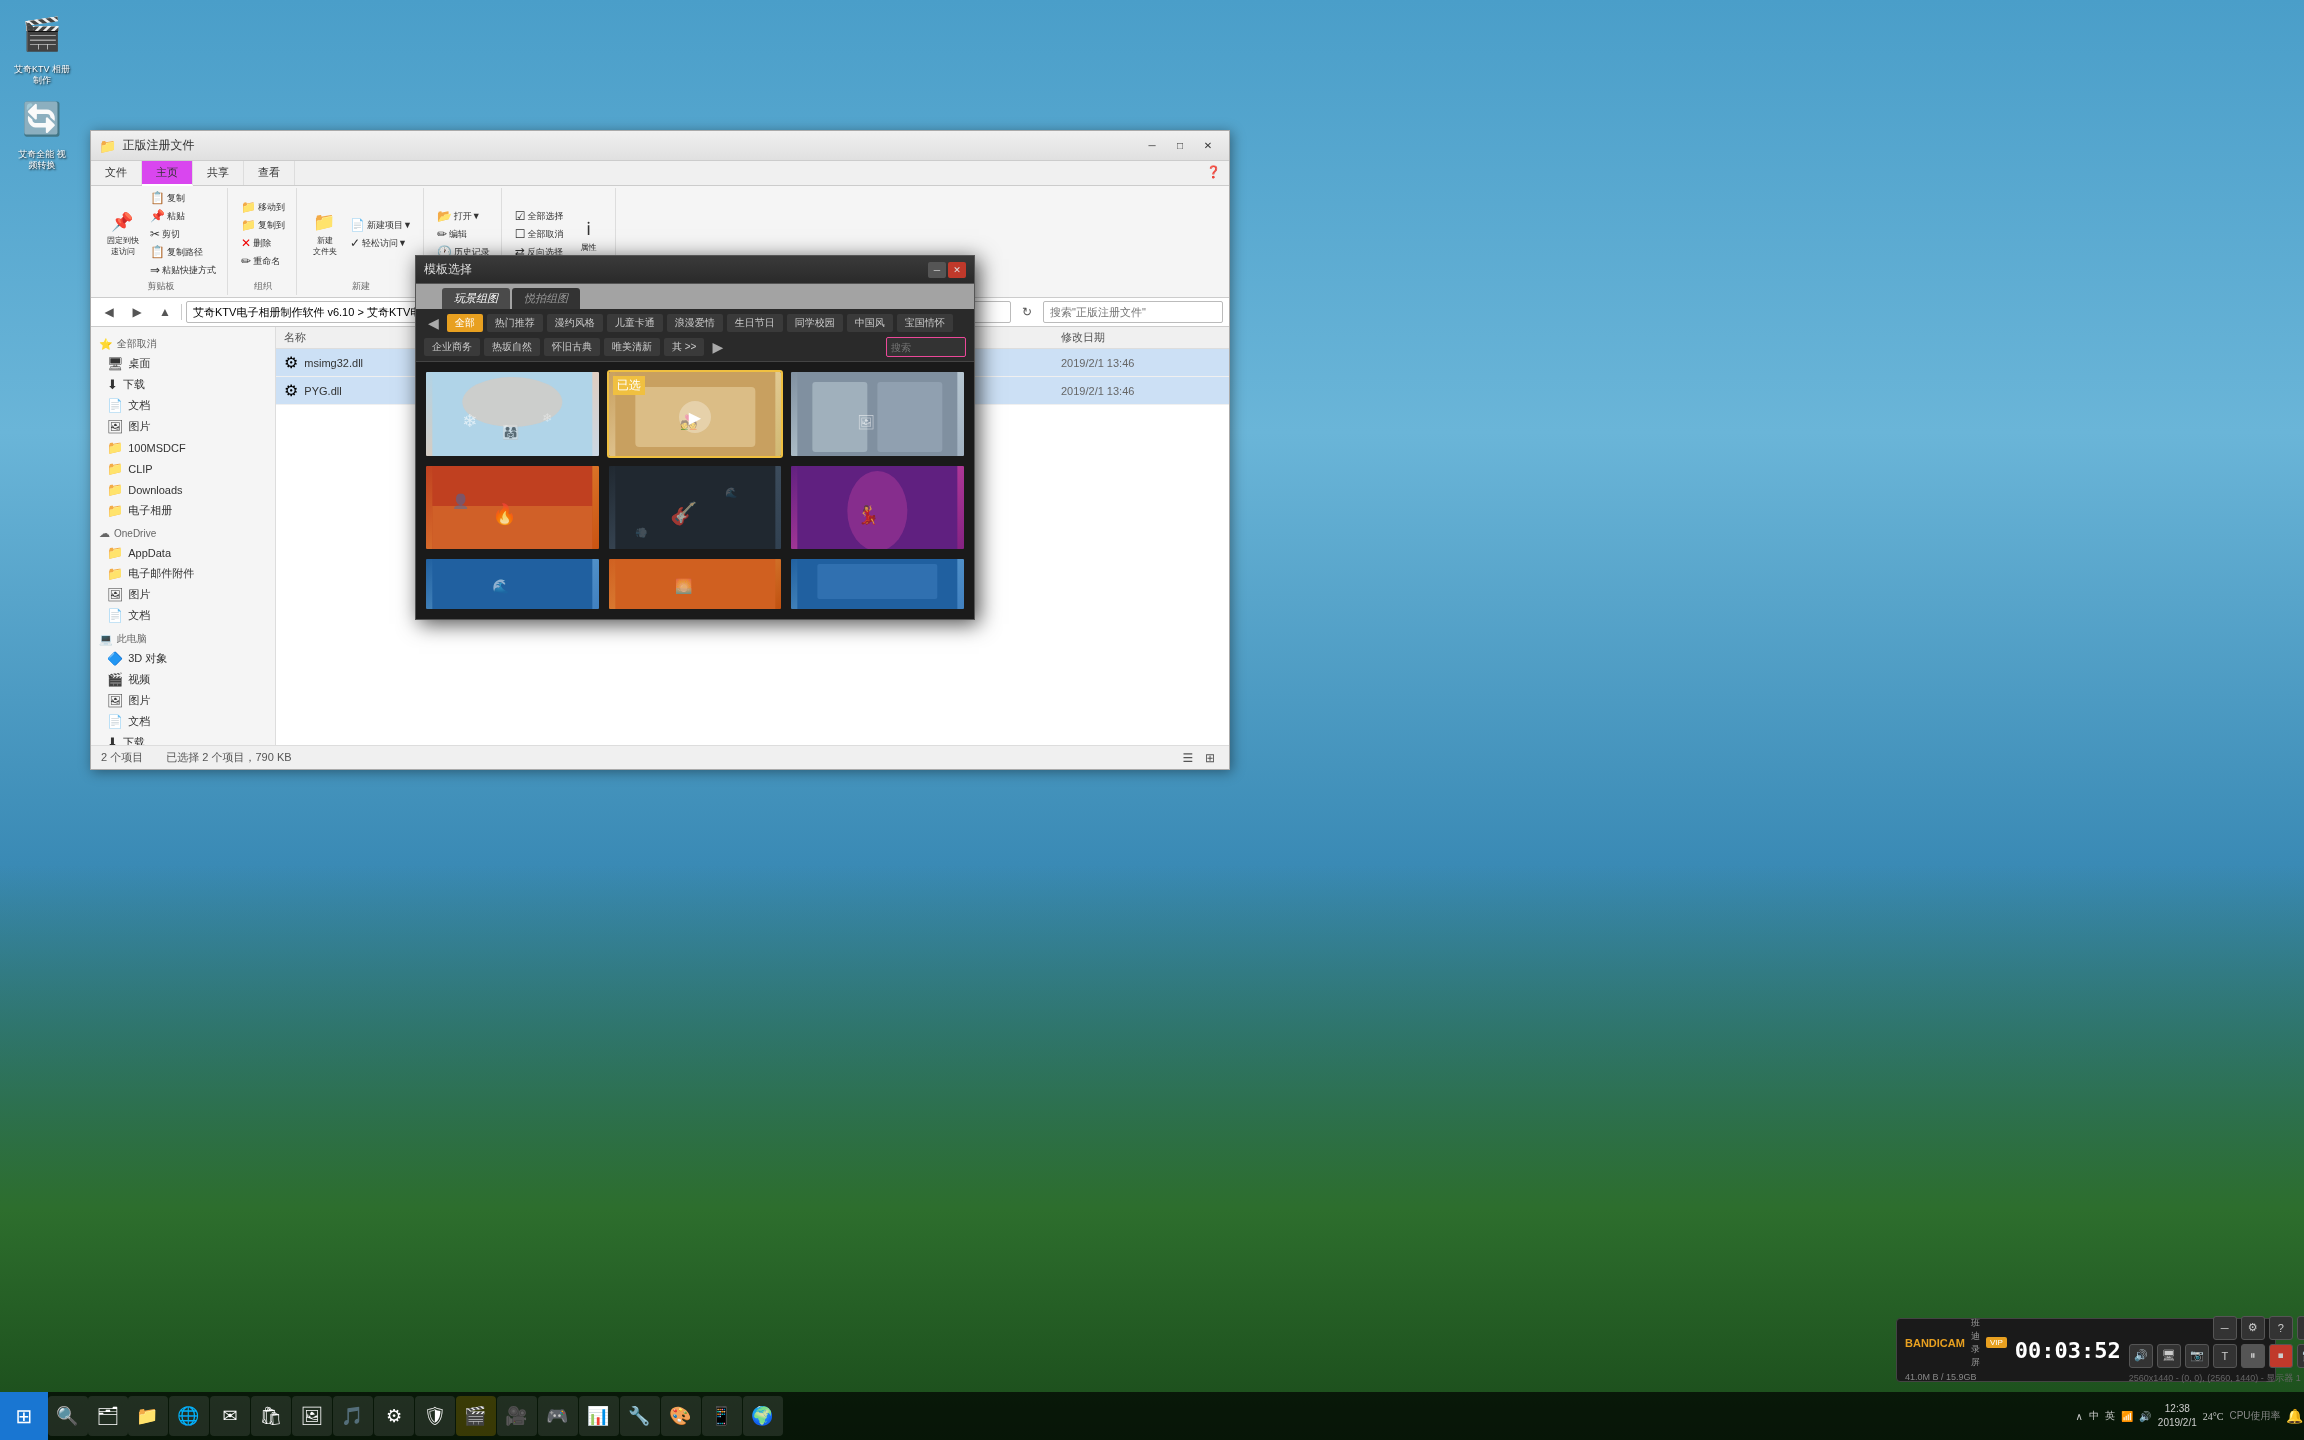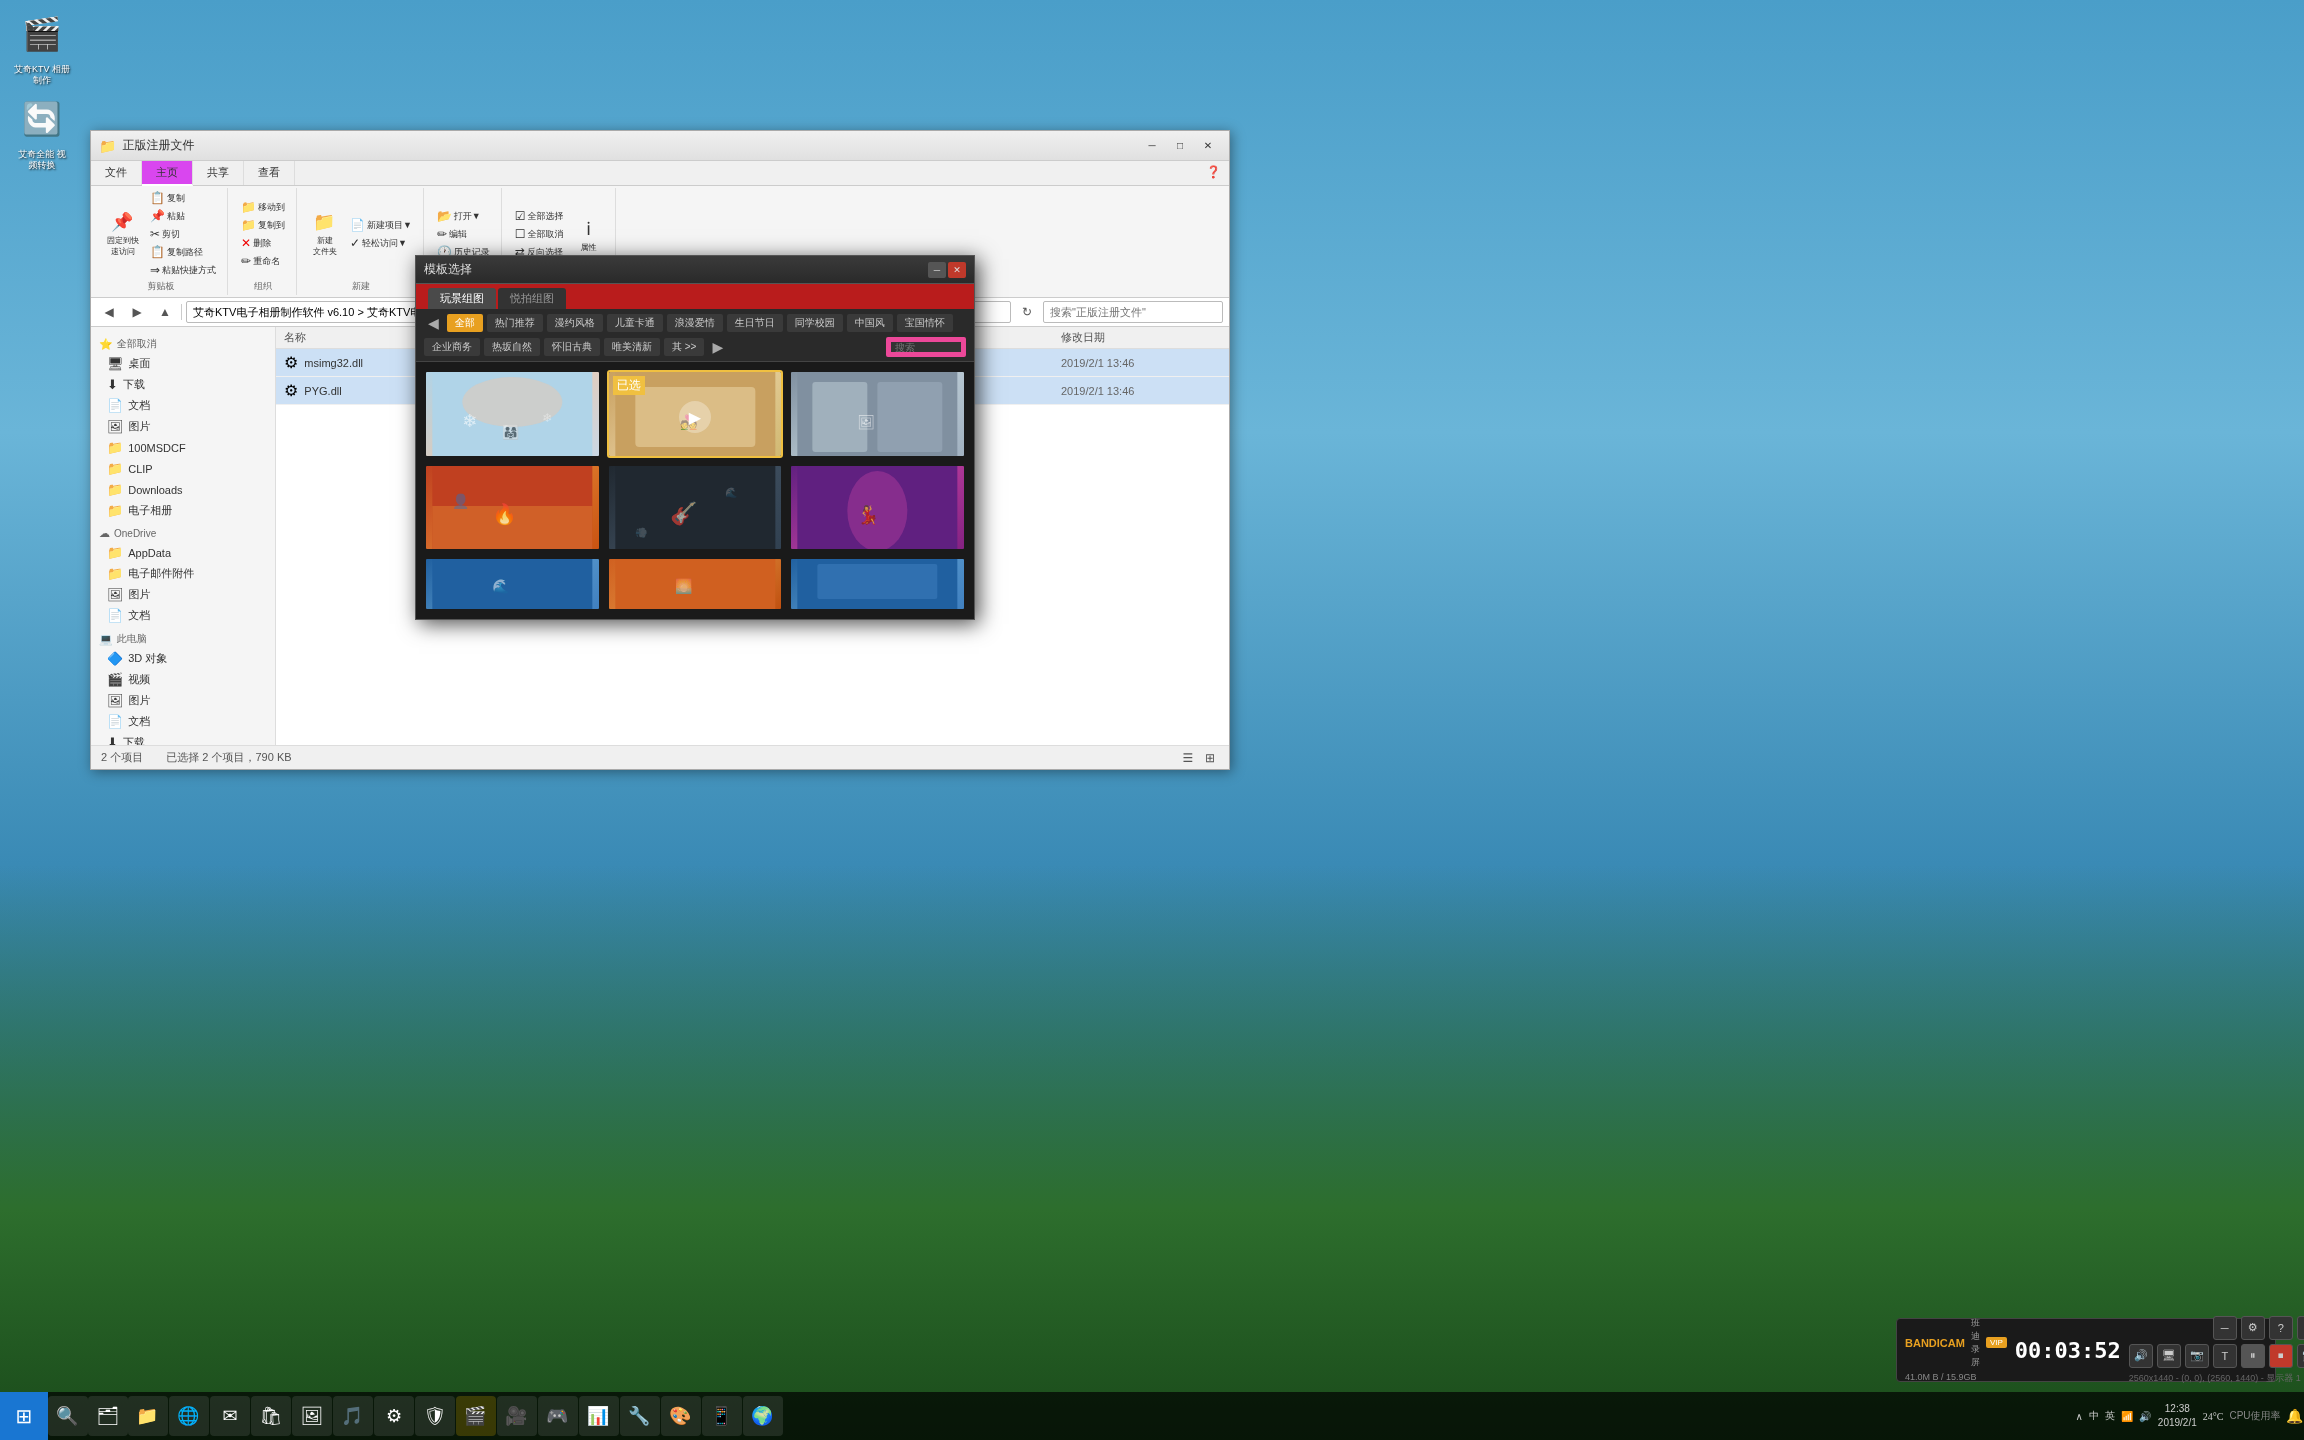--- a/index.html
+++ b/index.html
@@ -364,23 +364,24 @@
       justify-content: center;
       font-size: 9px;
       color: #ddd;
       border-radius: 2px;
     }
     .td-ctrl-btn.close { background: #c0392b; }
 
     
     #td-tabs {
       display: flex;
-      background: #b91c1c;
-      padding: 4px 12px 0;
+      background: #a3a3a3;
+      padding: 4px 26px 0;
       gap: 2px;
+      font-style: italic;
     }
     .td-tab {
       padding: 3px 12px;
       font-size: 11px;
       cursor: pointer;
       color: #999;
       background: #333;
       border-radius: 3px 3px 0 0;
     }
     .td-tab.active {
@@ -412,21 +413,21 @@
       background: #3a3a3a;
       border-radius: 2px;
       white-space: nowrap;
     }
     .cat-btn.active { background: #e8a020; color: #fff; }
     .td-search-box {
       margin-left: auto;
       width: 80px;
       height: 20px;
       background: #333;
-      border: 5px solid #ec4899;
+      border: 1px solid #ec4899;
       color: #ccc;
       font-size: 10px;
       padding: 0 4px;
       border-radius: 2px;
     }
 
     
     #td-grid {
       flex: 1;
       overflow-y: auto;

